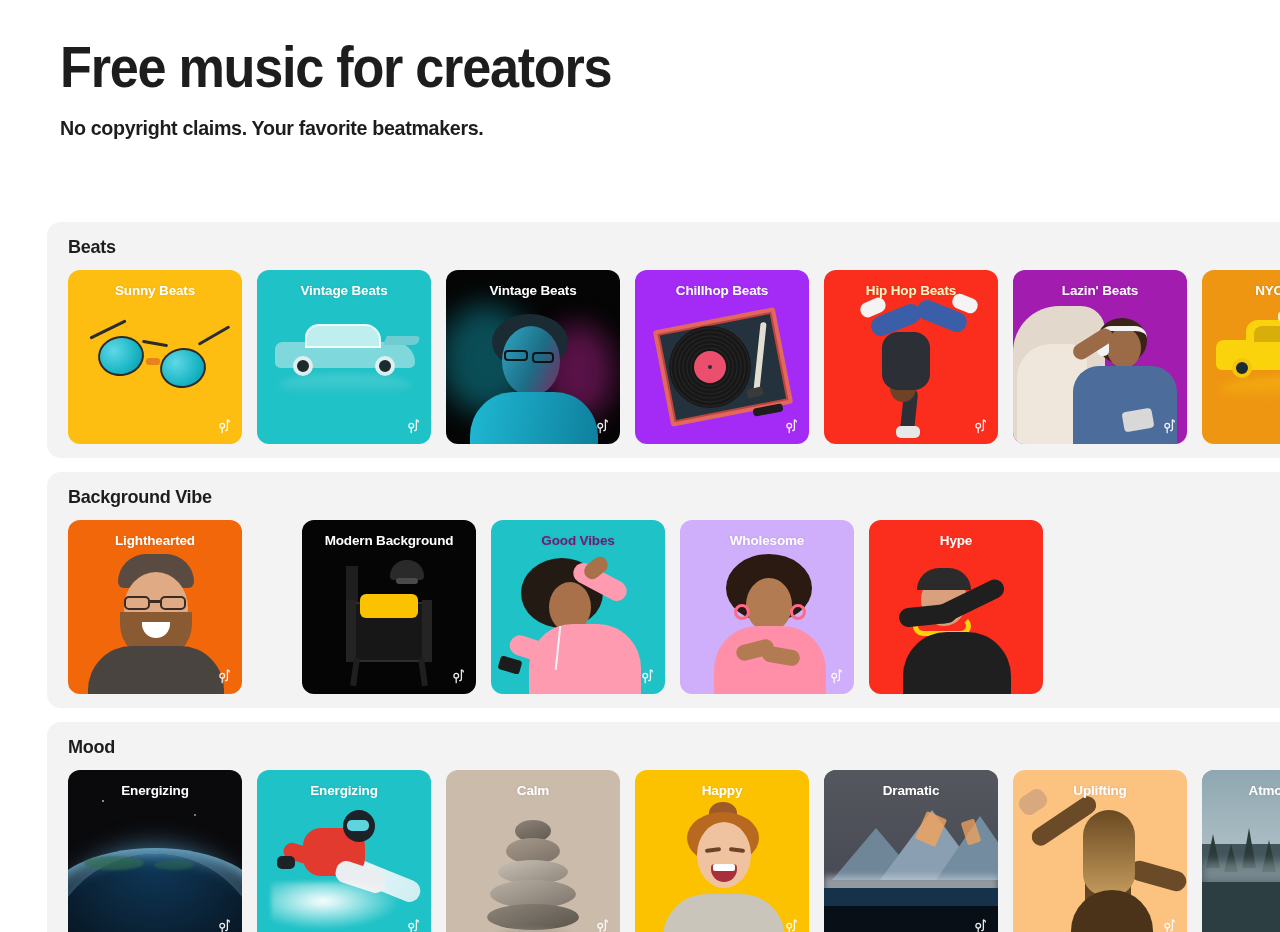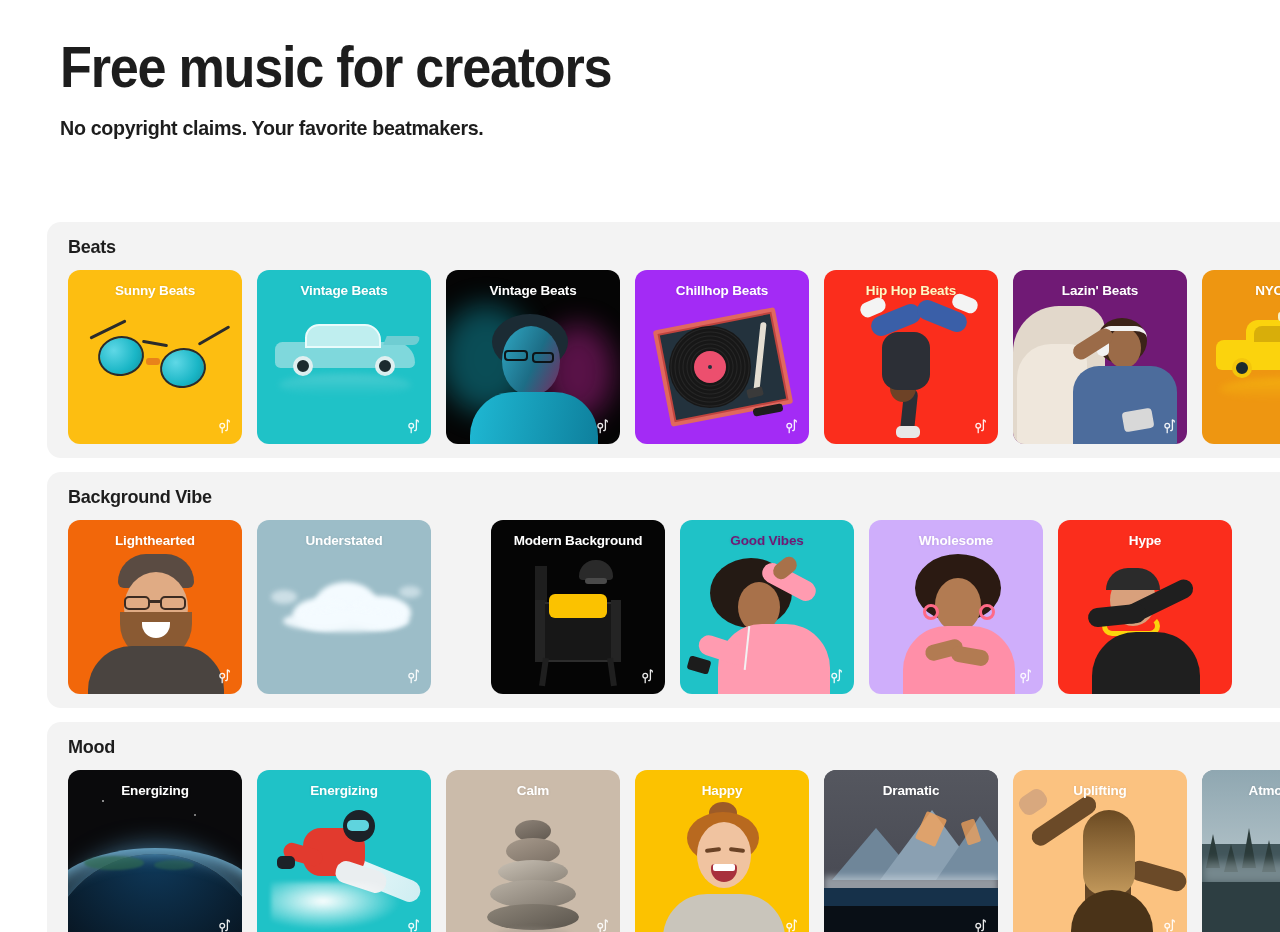--- a/index.html
+++ b/index.html
@@ -341,21 +341,21 @@
             <div class="card-title" style="color: #fef9c3;">Hip Hop Beats</div>
             <div class="wm">
               <svg viewBox="0 0 14 17" width="14" height="17" aria-hidden="true">
                 <path d="M4.2 5.4c1.4 0 2.4 1 2.4 2.3 0 1.4-1 2.4-2.4 2.4-1.3 0-2.3-1-2.3-2.4 0-1.3 1-2.3 2.3-2.3z" fill="none" stroke="#fff" stroke-width="1.3"></path>
                 <path d="M4.2 10.1v4.6" fill="none" stroke="#fff" stroke-width="1.3" stroke-linecap="round"></path>
                 <path d="M9.4 2.1v8.6c0 1.1-.8 1.9-1.8 1.9" fill="none" stroke="#fff" stroke-width="1.3" stroke-linecap="round"></path>
                 <path d="M9.4 2.1c1 0 1.9.8 1.9 1.8" fill="none" stroke="#fff" stroke-width="1.3" stroke-linecap="round"></path>
               </svg>
             </div>
           </div>
-          <div class="card" style="background: #701a75;">
+          <div class="card" style="background: #a21caf;">
             <div class="card-art">
       <div style="position:absolute;left:0;top:36px;width:92px;height:138px;background:#e2d8cb;border-radius:46px 24px 0 0"></div>
       <div style="position:absolute;left:4px;top:74px;width:70px;height:100px;background:#efe7dc;border-radius:34px 18px 0 0"></div>
       <div class="hair" style="left:84px;top:48px;width:50px;height:46px;background:#3b2318"></div>
       <div class="head" style="left:94px;top:58px;width:34px;height:40px;background:#9b6b48"></div>
       <div style="position:absolute;left:86px;top:56px;width:48px;height:12px;border-top:5px solid #f2f2f2;border-radius:24px 24px 0 0"></div>
       <div style="position:absolute;left:84px;top:68px;width:12px;height:18px;background:#f2f2f2;border-radius:5px"></div>
       <div class="torso" style="left:60px;top:96px;width:104px;height:78px;background:#4c6c9c;border-radius:26px 26px 0 0"></div>
       <div class="limb" style="left:58px;top:66px;width:44px;height:16px;background:#9b6b48;transform:rotate(-32deg)"></div>
       <div style="position:absolute;left:110px;top:140px;width:30px;height:20px;background:#d8d8d8;border-radius:4px;transform:rotate(-10deg)"></div>
@@ -401,39 +401,20 @@
             <div class="card-title" style="color: rgb(255, 255, 255);">Lighthearted</div>
             <div class="wm">
               <svg viewBox="0 0 14 17" width="14" height="17" aria-hidden="true">
                 <path d="M4.2 5.4c1.4 0 2.4 1 2.4 2.3 0 1.4-1 2.4-2.4 2.4-1.3 0-2.3-1-2.3-2.4 0-1.3 1-2.3 2.3-2.3z" fill="none" stroke="#fff" stroke-width="1.3"></path>
                 <path d="M4.2 10.1v4.6" fill="none" stroke="#fff" stroke-width="1.3" stroke-linecap="round"></path>
                 <path d="M9.4 2.1v8.6c0 1.1-.8 1.9-1.8 1.9" fill="none" stroke="#fff" stroke-width="1.3" stroke-linecap="round"></path>
                 <path d="M9.4 2.1c1 0 1.9.8 1.9 1.8" fill="none" stroke="#fff" stroke-width="1.3" stroke-linecap="round"></path>
               </svg>
             </div>
           </div>
-          <div class="card" style="background: rgb(156, 189, 200);">
-            <div class="card-art">
-      <div class="cloud-puff" style="left:58px;top:62px;width:62px;height:44px"></div>
-      <div class="cloud-puff" style="left:36px;top:78px;width:58px;height:32px"></div>
-      <div class="cloud-puff" style="left:92px;top:76px;width:62px;height:34px"></div>
-      <div class="cloud-puff" style="left:26px;top:90px;width:126px;height:22px;opacity:.92"></div>
-      <div class="cloud-puff" style="left:14px;top:70px;width:26px;height:14px;opacity:.55"></div>
-      <div class="cloud-puff" style="left:142px;top:66px;width:22px;height:12px;opacity:.5"></div>
-            </div>
-            <div class="card-title" style="color: rgb(255, 255, 255);">Understated</div>
-            <div class="wm">
-              <svg viewBox="0 0 14 17" width="14" height="17" aria-hidden="true">
-                <path d="M4.2 5.4c1.4 0 2.4 1 2.4 2.3 0 1.4-1 2.4-2.4 2.4-1.3 0-2.3-1-2.3-2.4 0-1.3 1-2.3 2.3-2.3z" fill="none" stroke="#fff" stroke-width="1.3"></path>
-                <path d="M4.2 10.1v4.6" fill="none" stroke="#fff" stroke-width="1.3" stroke-linecap="round"></path>
-                <path d="M9.4 2.1v8.6c0 1.1-.8 1.9-1.8 1.9" fill="none" stroke="#fff" stroke-width="1.3" stroke-linecap="round"></path>
-                <path d="M9.4 2.1c1 0 1.9.8 1.9 1.8" fill="none" stroke="#fff" stroke-width="1.3" stroke-linecap="round"></path>
-              </svg>
-            </div>
-          </div>
           <div class="card" style="background: rgb(5, 5, 5); margin-left: 45px;">
             <div class="card-art">
       <div style="position:absolute;left:44px;top:46px;width:12px;height:40px;background:#1e1e1e"></div>
       <div style="position:absolute;left:88px;top:40px;width:34px;height:20px;background:#2a2a2a;border-radius:17px 17px 4px 4px"></div>
       <div style="position:absolute;left:94px;top:58px;width:22px;height:6px;background:#4a4a4a;border-radius:3px"></div>
       <div style="position:absolute;left:46px;top:82px;width:82px;height:60px;background:#171717;border:2px solid #2d2d2d;border-radius:4px"></div>
       <div style="position:absolute;left:58px;top:74px;width:58px;height:24px;background:#FBC200;border-radius:6px"></div>
       <div style="position:absolute;left:44px;top:80px;width:10px;height:62px;background:#242424"></div>
       <div style="position:absolute;left:120px;top:80px;width:10px;height:62px;background:#242424"></div>
       <div style="position:absolute;left:50px;top:138px;width:6px;height:28px;background:#1f1f1f;transform:rotate(8deg)"></div>

